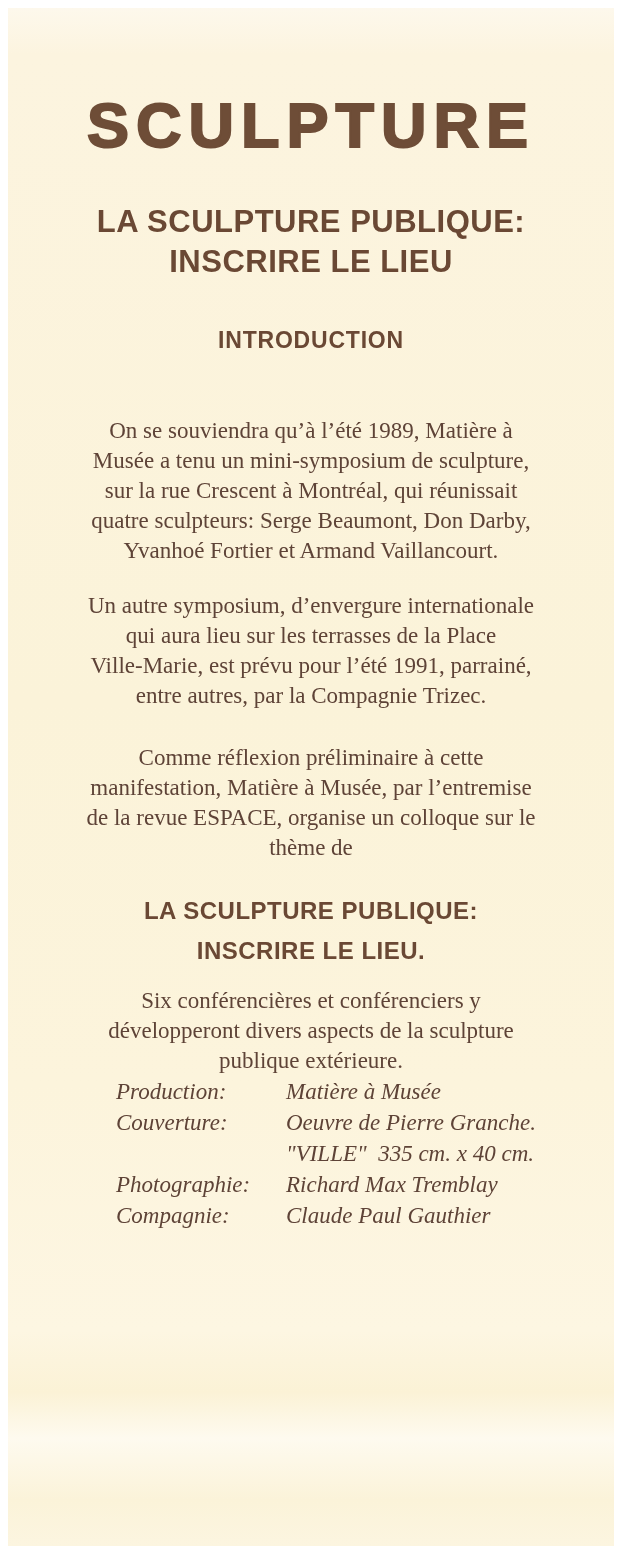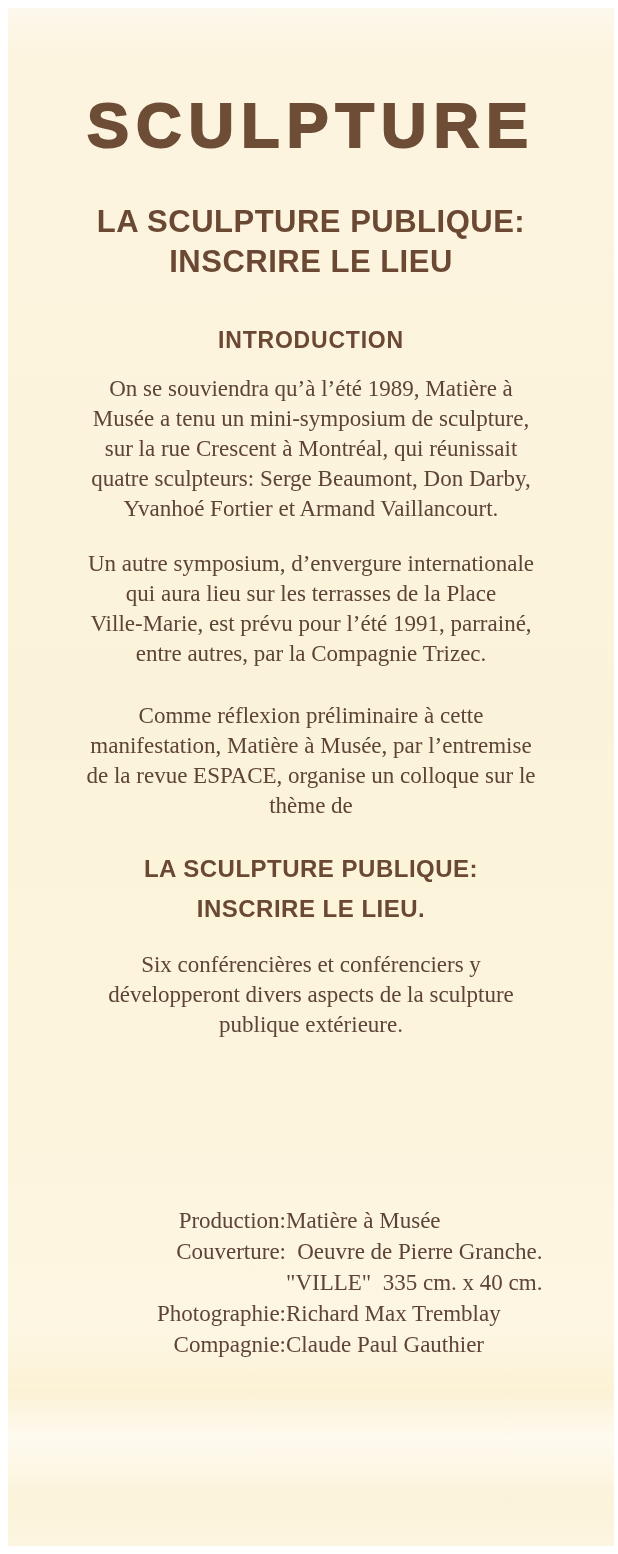--- a/index.html
+++ b/index.html
@@ -53,38 +53,38 @@
     line-height: 28px;
     letter-spacing: 0.8px;
     color: #6a4834;
   }
   .para {
     font-size: 23px;
     line-height: 30px;
     color: #5e4337;
     white-space: pre-line;
   }
-  .p1 { margin-top: 20px; }
+  .p1 { margin-top: 62px; }
   .p2 { margin-top: 25px; }
   .p3 { margin-top: 32px; }
   .subheading {
     margin-top: 28px;
     font-family: "Liberation Sans", sans-serif;
     font-weight: bold;
     font-size: 24px;
     line-height: 40px;
     letter-spacing: 0.5px;
     color: #6a4834;
     white-space: pre-line;
   }
-  .p4 { margin-top: 21px; }
+  .p4 { margin-top: 15px; }
   .credits {
-    margin-top: 165px;
     padding-left: 85px;
-    text-align: right;
+    text-align: left;
+    font-style: italic;
   }
   .credit-row { display: flex; }
   .credit-label {
     width: 170px;
     flex: 0 0 170px;
     font-size: 23px;
     line-height: 31px;
     color: #5e4337;
   }
   .credit-value {

